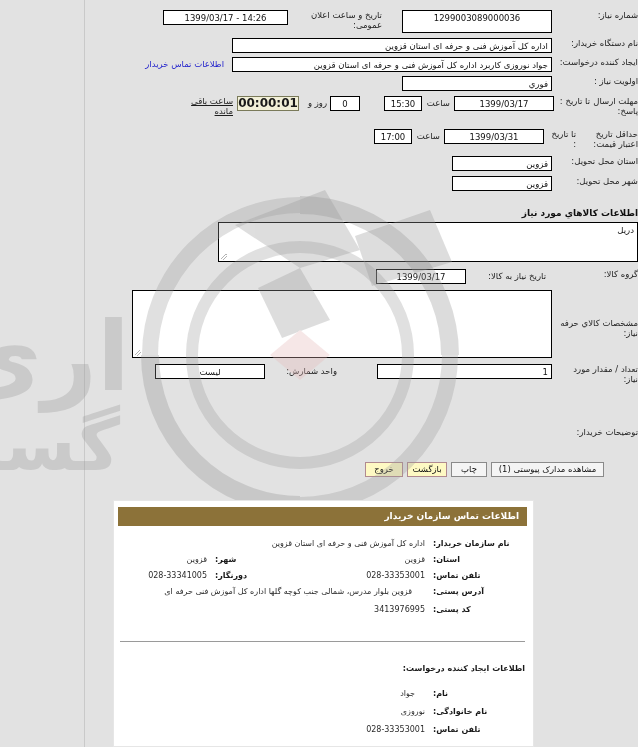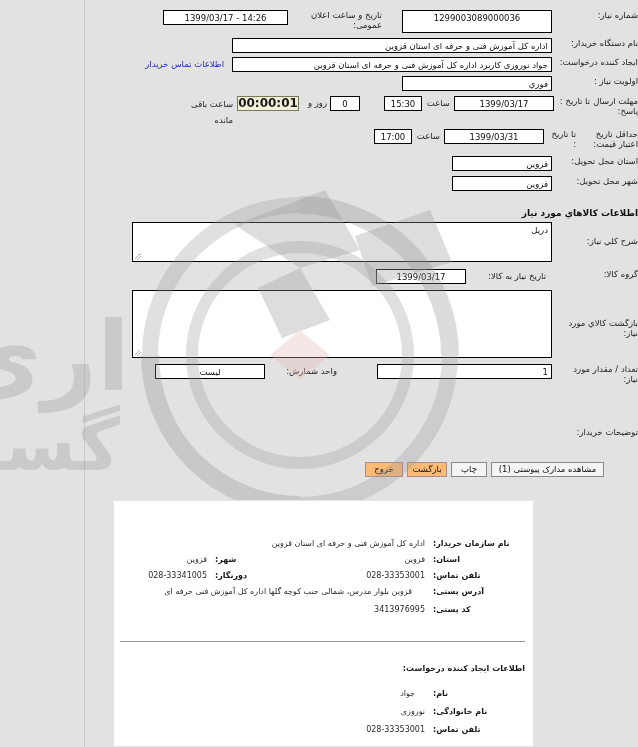--- a/index.html
+++ b/index.html
@@ -123,21 +123,21 @@
     line-height: 13px;
     text-align: center;
     color: #111;
     cursor: pointer;
     padding: 0 2px;
     white-space: nowrap;
     overflow: hidden;
   }
   .btn.cream { background: #efeccd; border-color:#8d8d6e; }
   .btn.white { background: #f4f4f4; border-color:#8a8a8a; }
-  .btn.pink  { background: #fdba74; border-color:#b08a90; }
+  .btn.pink  { background: #fef9c3; border-color:#b08a90; }
 
   
   #card {
     position: absolute;
     left: 113px; top: 500px;
     width: 421px; height: 247px;
     background: #ffffff;
     border: 1px solid #e6e6e6;
     box-sizing: border-box;
     z-index: 3;
@@ -214,21 +214,21 @@
     <div class="row" style="right:0px; top:96px; width:553px;">
       <div class="lbl" style="width:46px; margin-left:2px;">مهلت ارسال پاسخ:</div>
       <div class="lbl" style="width:32px; margin-left:4px;">تا تاریخ :</div>
       <div class="fld center num" style="width:100px; height:15px;">1399/03/17</div>
       <div class="lbl" style="width:24px; margin-right:4px; margin-left:4px; line-height:15px;">ساعت</div>
       <div class="fld center num" style="width:38px; height:15px;">15:30</div>
 
       <div class="fld center num" style="width:30px; height:15px; margin-right:24px;">0</div>
       <div class="lbl" style="width:26px; margin-right:3px; margin-left:2px; line-height:15px;">روز و</div>
       <div class="timerbox num" style="width:62px; height:15px;">00:00:01</div>
-      <div class="lbl" style="width:52px; margin-right:4px; line-height:16px;">ساعت باقی مانده</div>
+      <div class="lbl" style="width:52px; margin-right:4px; line-height:10px;text-decoration:underline;">ساعت باقی مانده</div>
     </div>
 
     <div class="row" style="right:0px; top:129px; width:553px;">
       <div class="lbl" style="width:60px; margin-left:2px;">حداقل تاریخ اعتبار قیمت:</div>
       <div class="lbl" style="width:30px; margin-left:2px;">تا تاریخ :</div>
       <div class="fld center num" style="width:100px; height:15px;">1399/03/31</div>
       <div class="lbl" style="width:24px; margin-right:4px; margin-left:4px; line-height:15px;">ساعت</div>
       <div class="fld center num" style="width:38px; height:15px;">17:00</div>
     </div>
 
@@ -238,32 +238,31 @@
     </div>
 
     <div class="row" style="right:0px; top:176px; width:553px;">
       <div class="lbl" style="width:80px; margin-left:6px;">شهر محل تحویل:</div>
       <div class="fld" style="width:100px; height:15px;">قزوین</div>
     </div>
 
     <div class="sectionhdr" style="right:0px; top:208px;">اطلاعات کالاهاي مورد نیاز</div>
 
     <div class="row" style="right:0px; top:222px; width:553px;">
-      <div class="lbl" style="width:80px; margin-left:6px; padding-top:14px;">شرح کلي نیاز:</div>
       <div class="fld ta" style="width:420px; height:40px;">دریل</div>
     </div>
 
     <div class="row" style="right:0px; top:269px; width:553px;">
       <div class="lbl" style="width:80px; margin-left:6px;">گروه کالا:</div>
       <div class="lbl" style="width:76px; margin-right:6px; margin-left:4px; line-height:15px; text-align:right;">تاریخ نیاز به کالا:</div>
       <div class="fld center num" style="width:90px; height:15px;">1399/03/17</div>
     </div>
 
     <div class="row" style="right:0px; top:290px; width:553px;">
-      <div class="lbl" style="width:80px; margin-left:6px; padding-top:28px;">بازگشت کالاي مورد نیاز:</div>
+      <div class="lbl" style="width:80px; margin-left:6px; padding-top:28px;">مشخصات کالاي حرفه نیاز:</div>
       <div class="fld ta" style="width:420px; height:68px;"></div>
     </div>
 
     <div class="row" style="right:0px; top:364px; width:553px;">
       <div class="lbl" style="width:80px; margin-left:6px;">تعداد / مقدار مورد نیاز:</div>
       <div class="fld" style="width:175px; height:15px;">1</div>
       <div class="lbl" style="width:68px; margin-right:40px; margin-left:4px; line-height:15px;">واحد شمارش:</div>
       <div class="fld center" style="width:110px; height:15px;">لیست</div>
     </div>
 
@@ -275,20 +274,21 @@
       <div class="btn white" style="width:113px; height:15px; margin-right:6px;">مشاهده مدارک پیوستی (1)</div>
       <div class="btn white" style="width:36px; height:15px; margin-right:4px;">چاپ</div>
       <div class="btn pink" style="width:40px; height:15px; margin-right:4px;">بازگشت</div>
       <div class="btn pink" style="width:38px; height:15px; margin-right:4px;">خروج</div>
     </div>
 
   </div>
 </div>
 
 <div id="card">
+  <div id="cardhdr">اطلاعات تماس سازمان خریدار</div>
 
   <div class="crow" style="right:8px; top:38px;">
     <div class="clbl" style="width:92px;">نام سازمان خریدار:</div>
     <div class="cval" style="margin-right:8px;">اداره کل آموزش فنی و حرفه ای استان قزوین</div>
   </div>
 
   <div class="crow" style="right:8px; top:54px;">
     <div class="clbl" style="width:92px;">استان:</div>
     <div class="cval" style="width:110px; margin-right:8px; text-align:right;">قزوین</div>
     <div class="clbl" style="width:40px; margin-right:60px;">شهر:</div>

